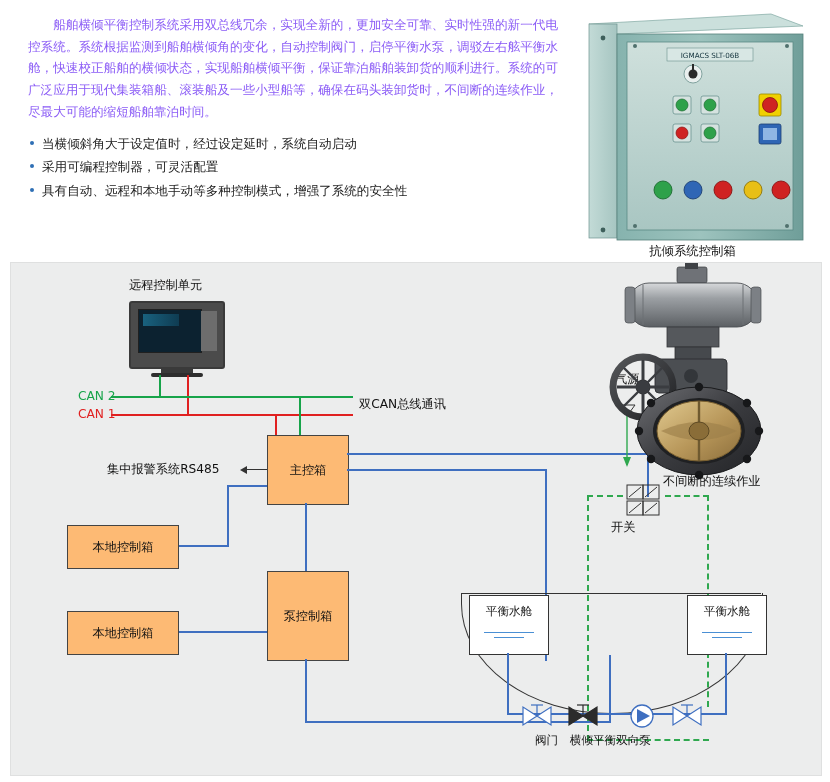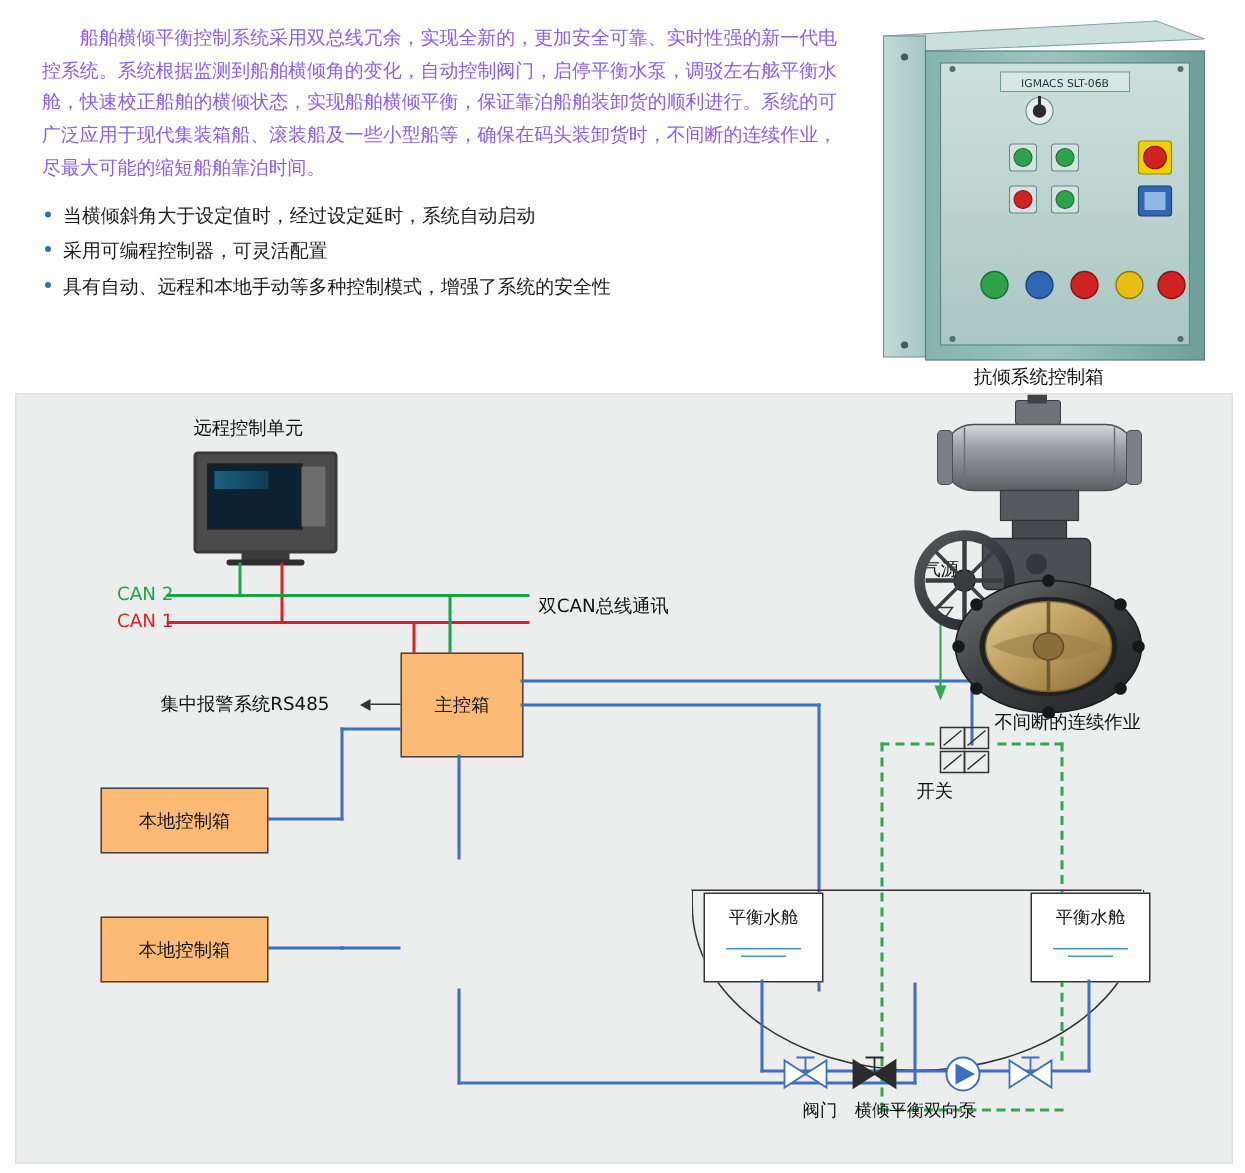--- a/index.html
+++ b/index.html
@@ -230,20 +230,23 @@
     <div class="line" style="left:216px;top:222px;width:40px;height:2px;"></div>
     <div class="line" style="left:216px;top:222px;width:2px;height:62px;"></div>
     <div class="line" style="left:166px;top:282px;width:52px;height:2px;"></div>
 
     <div class="box" style="left:56px;top:262px;width:110px;height:42px;">
       <span>本地控制箱</span>
     </div>
 
     <div class="line" style="left:294px;top:240px;width:2px;height:70px;"></div>
 
+    <div class="box" style="left:256px;top:308px;width:80px;height:88px;">
+      <span>泵控制箱</span>
+    </div>
 
     <div class="line" style="left:216px;top:368px;width:40px;height:2px;"></div>
     <div class="line" style="left:216px;top:368px;width:2px;height:2px;"></div>
     <div class="line" style="left:166px;top:368px;width:52px;height:2px;"></div>
 
     <div class="box" style="left:56px;top:348px;width:110px;height:42px;">
       <span>本地控制箱</span>
     </div>
 
     <div class="line" style="left:294px;top:396px;width:2px;height:64px;"></div>

